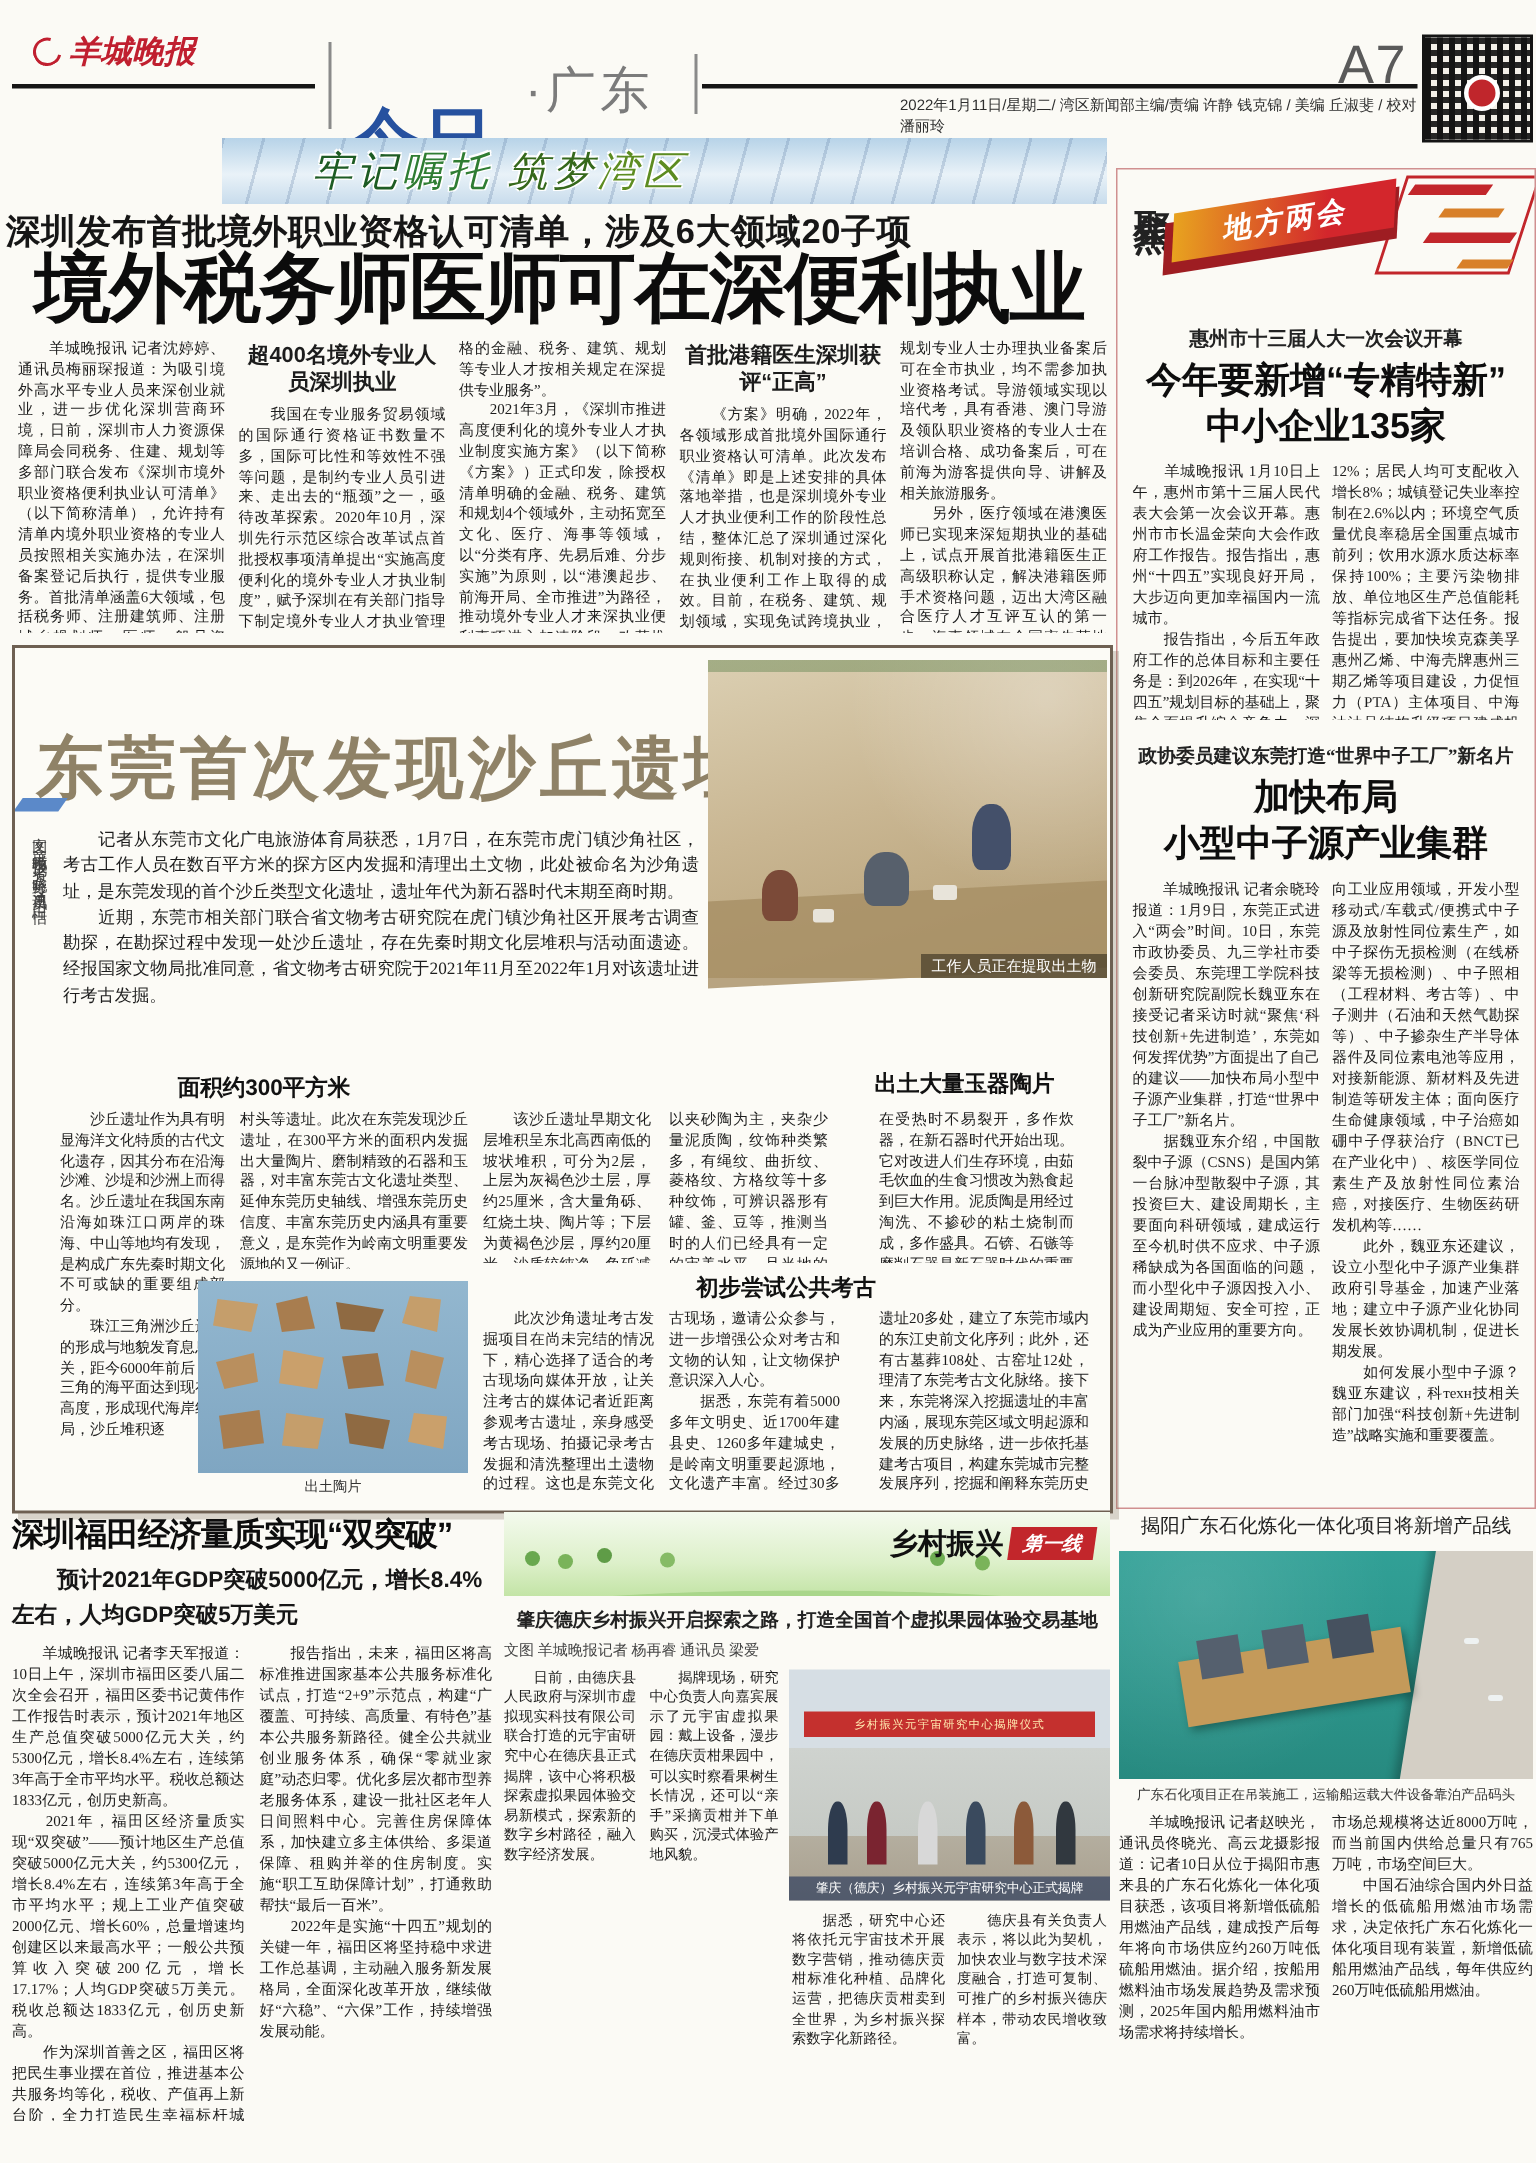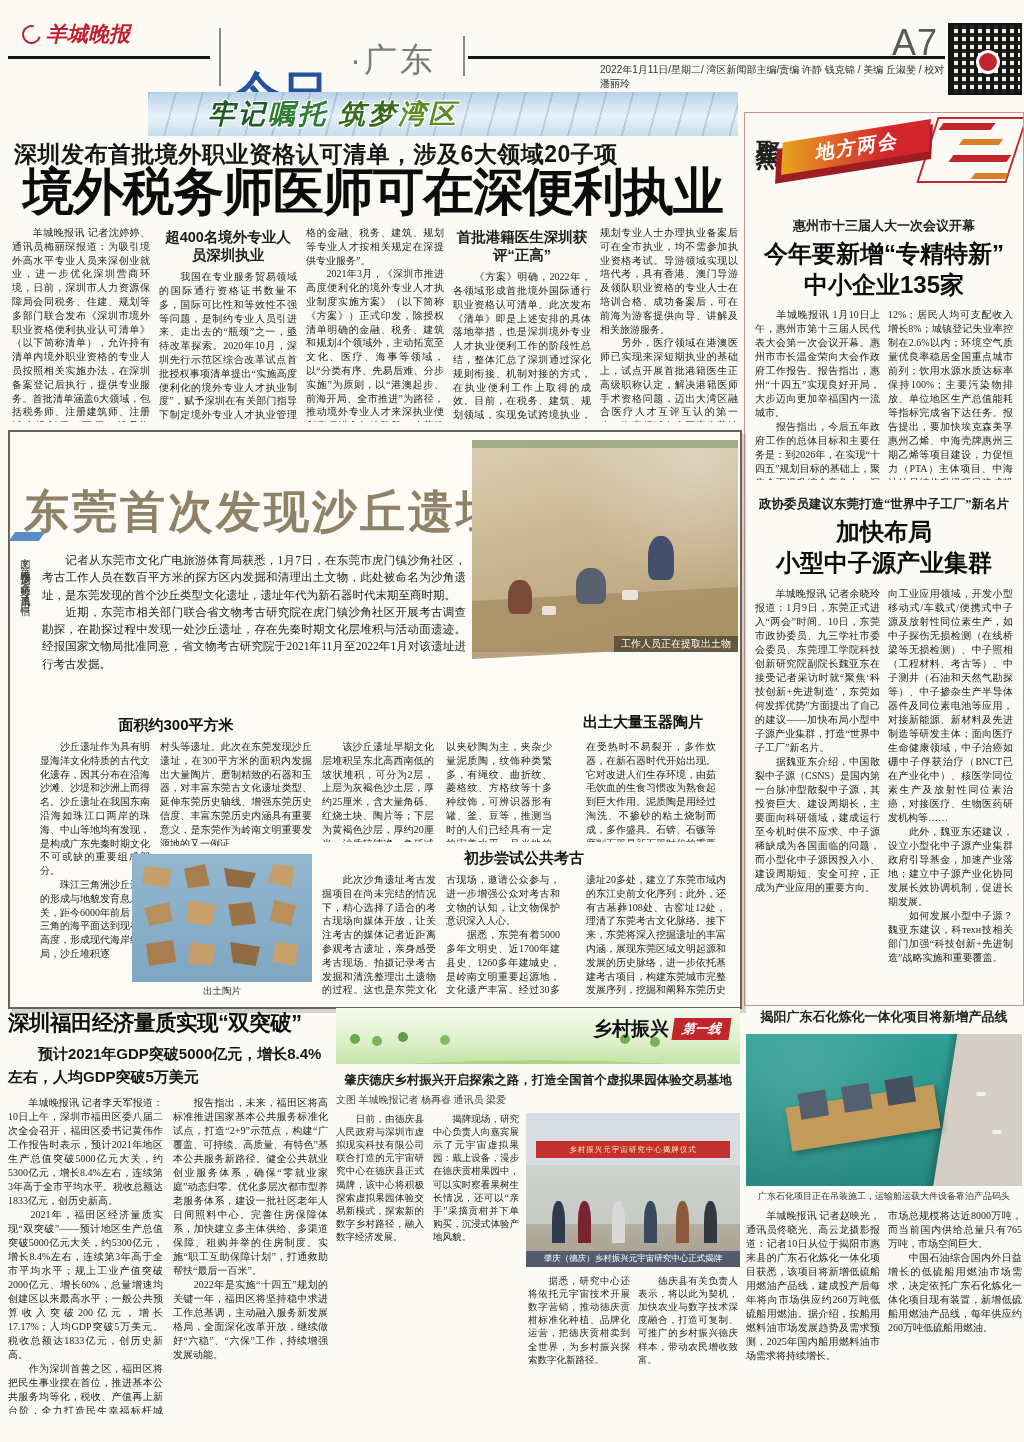--- a/index.html
+++ b/index.html
@@ -30,26 +30,26 @@
         repeating-linear-gradient(90deg,#141414 0 4px,#f2efe8 4px 8px);
       outline:2px solid #141414;}
   .qr-dot{position:absolute;left:26px;top:25px;width:18px;height:18px;border-radius:50%;background:#c0262c;border:3px solid #fff;}
 
   
   .bridge{left:148px;top:92px;width:590px;height:44px;position:absolute;
       background:
         repeating-linear-gradient(105deg,rgba(90,120,160,.25) 0 2px,transparent 2px 26px),
         linear-gradient(180deg,#b7d3e8 0%,#e9f2f8 55%,#c8dcec 100%);
       display:flex;align-items:center;}
-  .slogan{margin-left:60px;font-size:27px;font-weight:700;font-style:italic;letter-spacing:3px;
+  .slogan{margin-left:60px;font-size:27px;font-weight:400;font-style:italic;letter-spacing:3px;
       text-shadow:1px 1px 0 #fff,-1px -1px 0 #fff,1px -1px 0 #fff,-1px 1px 0 #fff;}
   .sl1{color:#1e5c24;} .sl2{color:#2f7d33;} .sl3{color:#36691c;} .sl4{color:#5d8c21;}
 
   
-  .lead-kicker{left:14px;top:139px;width:722px;font-size:23px;font-weight:600;color:#161616;letter-spacing:.5px;}
+  .lead-kicker{left:4px;top:139px;width:722px;font-size:23px;font-weight:600;color:#161616;letter-spacing:.5px;}
   .lead-headline{left:8px;top:165px;width:730px;font-size:51px;font-weight:900;letter-spacing:-1px;line-height:1.05;color:#0c0c0c;text-align:center;}
   .lead-body{left:12px;top:226px;width:726px;height:196px;display:flex;gap:9px;}
   .lead-body .c{flex:1;font-size:10px;line-height:1.38;overflow:hidden;}
   .colsub{font-size:14.5px;font-weight:900;text-align:center;line-height:1.25;margin:2px 0 6px;white-space:normal;}
 
   
   .rail{left:744px;top:112px;width:278px;height:892px;border:1px solid #d09090;background:#fbfaf5;position:absolute;}
   .focus-banner{position:relative;height:92px;overflow:hidden;}
   .focus-label{position:absolute;left:8px;top:6px;width:30px;font-size:26px;font-weight:900;color:#222;line-height:1.1;writing-mode:vertical-rl;letter-spacing:4px;}
   .ribbon-shadow{position:absolute;left:30px;top:24px;width:158px;height:34px;background:#9e1d22;transform:rotate(-9deg) skewX(-12deg);}
@@ -139,21 +139,21 @@
      background:linear-gradient(180deg,#d6dee4 0%,#d6dee4 34%,#cfd3cf 34%,#c6cac5 72%,#b4ae9f 72%,#a89f8e 100%);}
   .cer-banner{position:absolute;left:10px;top:28px;width:194px;height:17px;background:#c4302e;color:#ffe9b0;
      font-size:7.5px;display:flex;align-items:center;justify-content:center;letter-spacing:1px;}
   .person{position:absolute;bottom:24px;width:13px;height:42px;border-radius:45% 45% 0 0;}
   .p1{left:26px;background:#2e3b4e;} .p2{left:52px;background:#7a2430;} .p3{left:86px;background:#d8d8d8;}
   .p4{left:118px;background:#3a4a5e;} .p5{left:150px;background:#8c5a3a;} .p6{left:178px;background:#31383f;}
   .cer-cap{position:absolute;left:0;bottom:0;width:100%;background:rgba(25,45,85,.6);color:#fff;font-size:8.5px;text-align:center;padding:2px 0;}
 
   
   .petro{left:746px;top:1008px;width:276px;height:424px;position:absolute;}
-  .pt-kicker{text-align:center;font-size:13px;color:#222;font-weight:700;}
+  .pt-kicker{text-align:center;font-size:13px;color:#222;font-weight:400;}
   .pt-headline{margin-top:4px;text-align:center;font-size:23px;font-weight:900;line-height:1.3;color:#0d0d0d;}
   .sea{position:relative;margin-top:8px;width:276px;height:152px;overflow:hidden;
      background:radial-gradient(circle at 20% 20%,rgba(255,255,255,.12),transparent 50%),
                 linear-gradient(180deg,#31a096 0%,#2c958b 55%,#278a80 100%);}
   .pier{position:absolute;right:-26px;top:-12px;width:104px;height:200px;background:#d4cfc5;transform:rotate(9deg);box-shadow:-4px 0 6px rgba(0,0,0,.25);}
   .barge{position:absolute;left:42px;top:62px;width:150px;height:44px;background:#c49a5a;transform:rotate(-9deg);box-shadow:2px 3px 6px rgba(0,30,25,.4);}
   .mach{position:absolute;top:-12px;width:28px;height:26px;background:#55606e;}
   .m1{left:14px;} .m2{left:58px;} .m3{left:102px;background:#46515f;}
   .boat{position:absolute;width:10px;height:4px;background:#eef2f2;border-radius:2px;}
   .bo1{right:36px;top:58px;} .bo2{right:20px;top:96px;}

